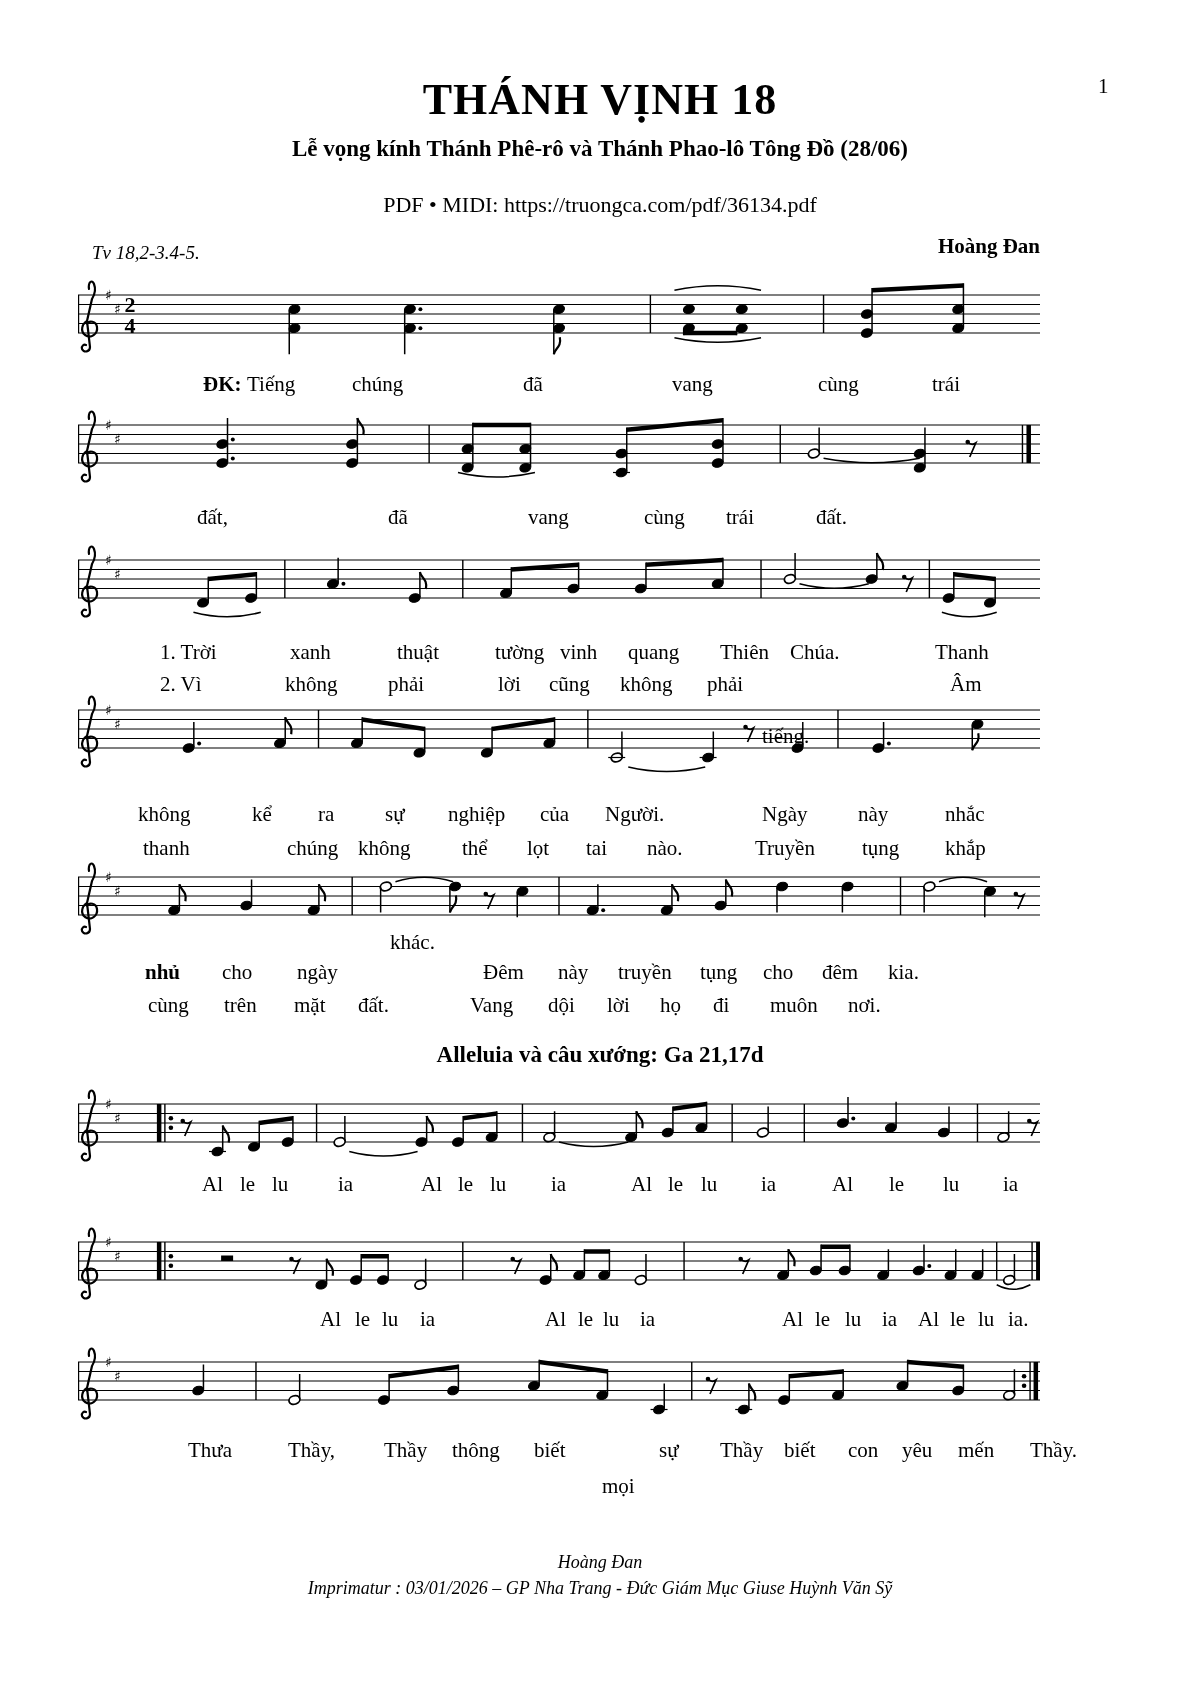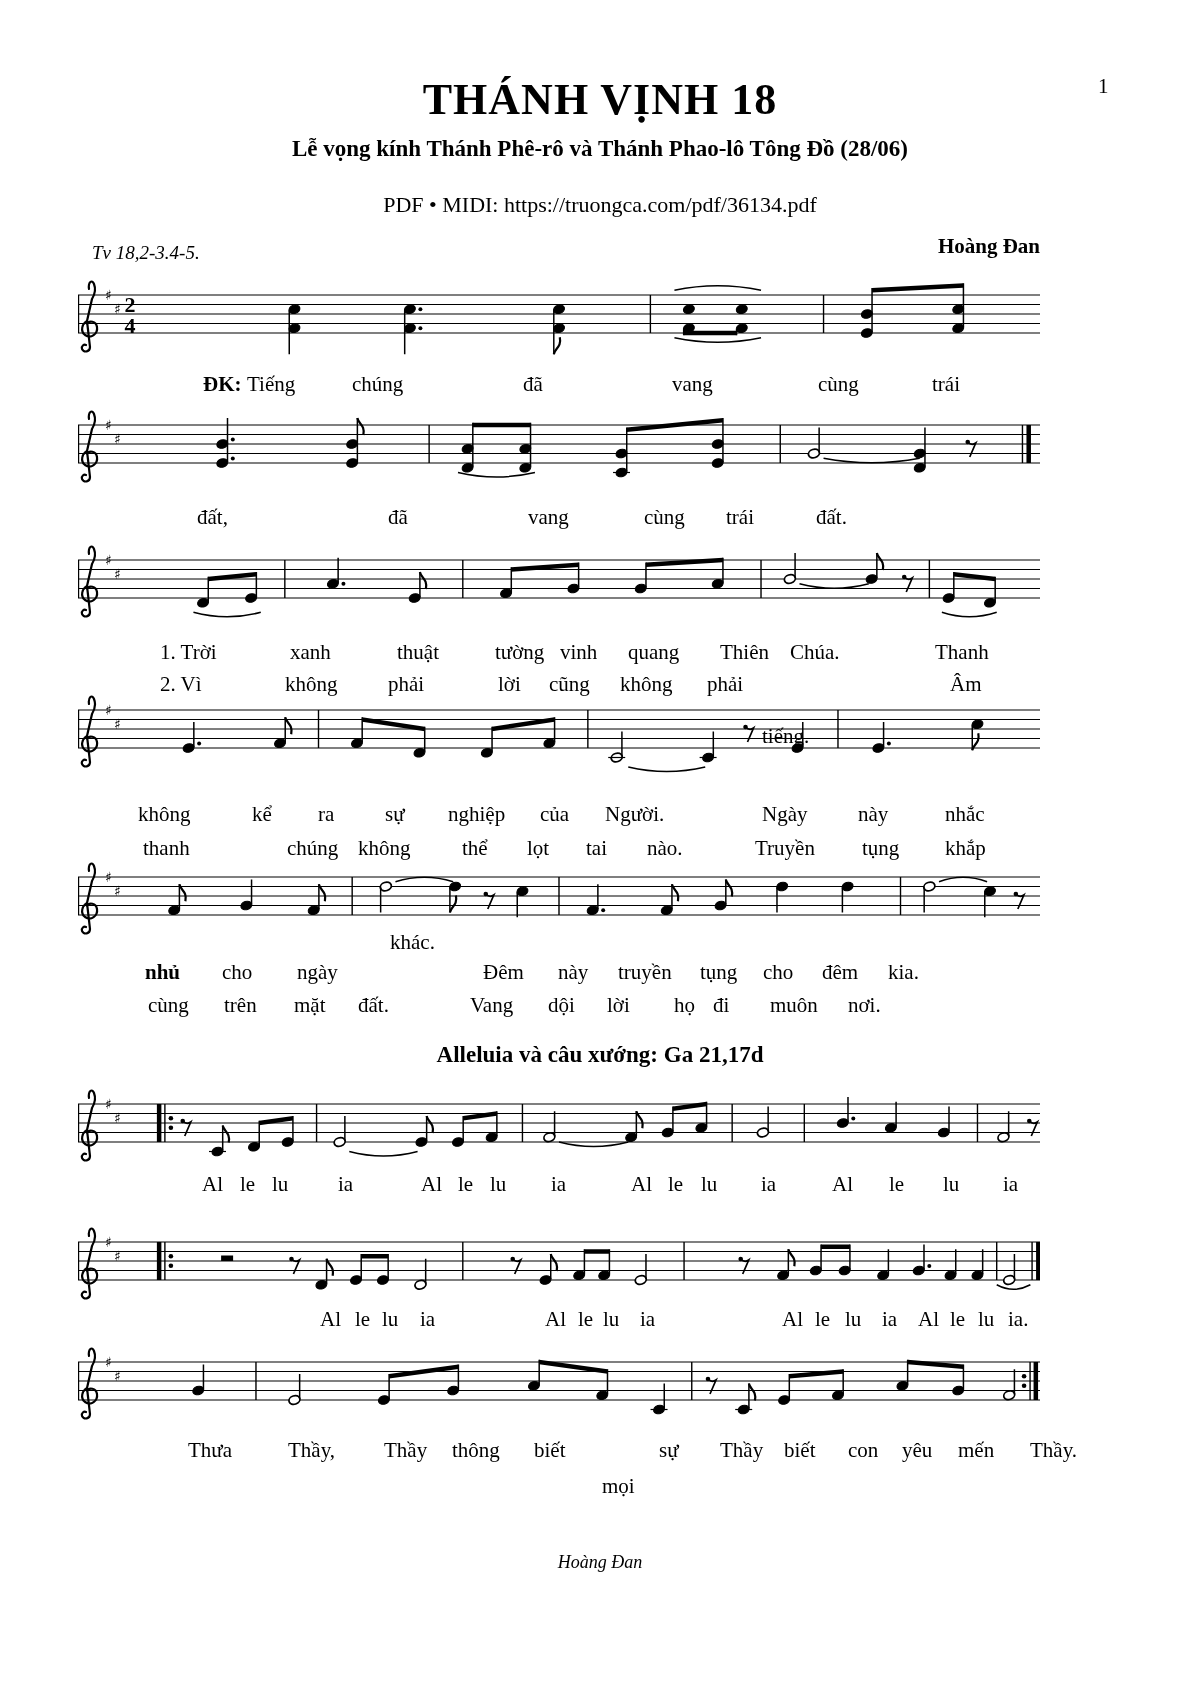--- a/index.html
+++ b/index.html
@@ -522,21 +522,21 @@
       <span class="lyric" style="left: 763px; top: 960px;">cho</span>
       <span class="lyric" style="left: 822px; top: 960px;">đêm</span>
       <span class="lyric" style="left: 888px; top: 960px;">kia.</span>
       <span class="lyric" style="left: 148px; top: 993px;">cùng</span>
       <span class="lyric" style="left: 224px; top: 993px;">trên</span>
       <span class="lyric" style="left: 294px; top: 993px;">mặt</span>
       <span class="lyric" style="left: 358px; top: 993px;">đất.</span>
       <span class="lyric" style="left: 470px; top: 993px;">Vang</span>
       <span class="lyric" style="left: 548px; top: 993px;">dội</span>
       <span class="lyric" style="left: 607px; top: 993px;">lời</span>
-      <span class="lyric" style="left: 660px; top: 993px; margin-left: 14px;">họ</span>
+      <span class="lyric" style="left: 660px; top: 993px;">họ</span>
       <span class="lyric" style="left: 713px; top: 993px;">đi</span>
       <span class="lyric" style="left: 770px; top: 993px;">muôn</span>
       <span class="lyric" style="left: 848px; top: 993px;">nơi.</span>
       <span class="lyric" style="left: 202px; top: 1172px;">Al</span>
       <span class="lyric" style="left: 240px; top: 1172px;">le</span>
       <span class="lyric" style="left: 272px; top: 1172px;">lu</span>
       <span class="lyric" style="left: 338px; top: 1172px;">ia</span>
       <span class="lyric" style="left: 421px; top: 1172px;">Al</span>
       <span class="lyric" style="left: 458px; top: 1172px;">le</span>
       <span class="lyric" style="left: 490px; top: 1172px;">lu</span>
@@ -573,13 +573,14 @@
       <span class="lyric" style="left: 602px; top: 1438px; margin-top: 36px;">mọi</span>
       <span class="lyric" style="left: 659px; top: 1438px;">sự</span>
       <span class="lyric" style="left: 720px; top: 1438px;">Thầy</span>
       <span class="lyric" style="left: 784px; top: 1438px;">biết</span>
       <span class="lyric" style="left: 848px; top: 1438px;">con</span>
       <span class="lyric" style="left: 902px; top: 1438px;">yêu</span>
       <span class="lyric" style="left: 958px; top: 1438px;">mến</span>
       <span class="lyric" style="left: 1030px; top: 1438px; font-family: Liberation Serif, serif;">Thầy.</span>
     </div>
   <div id="footer-author" class="abs center">Hoàng Đan</div>
+  <div id="footer-imprimatur" class="abs center">Imprimatur : 03/01/2026 – GP Nha Trang - Đức Giám Mục Giuse Huỳnh Văn Sỹ</div>
 </div>
 
 </body></html>

